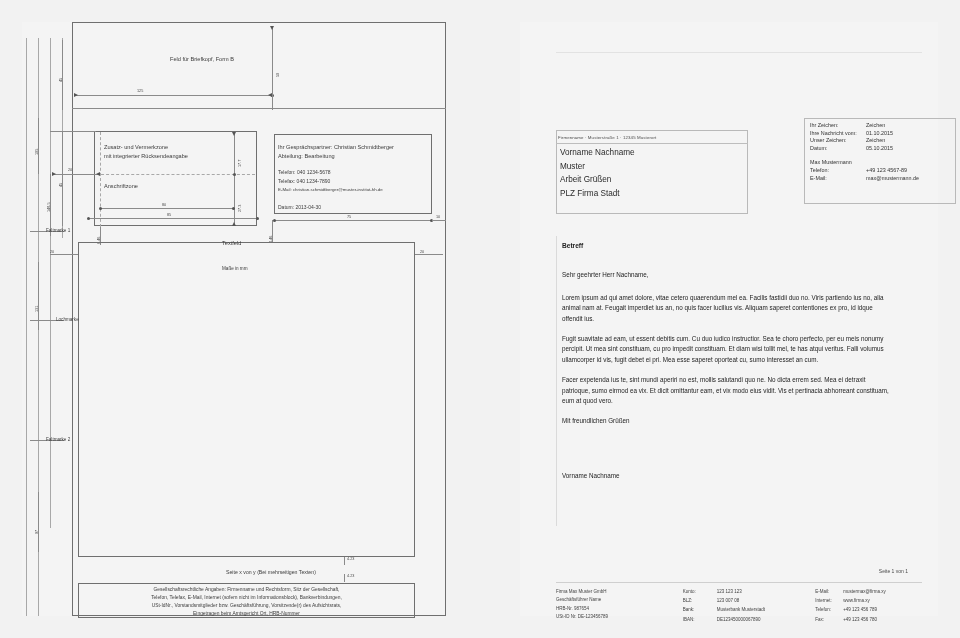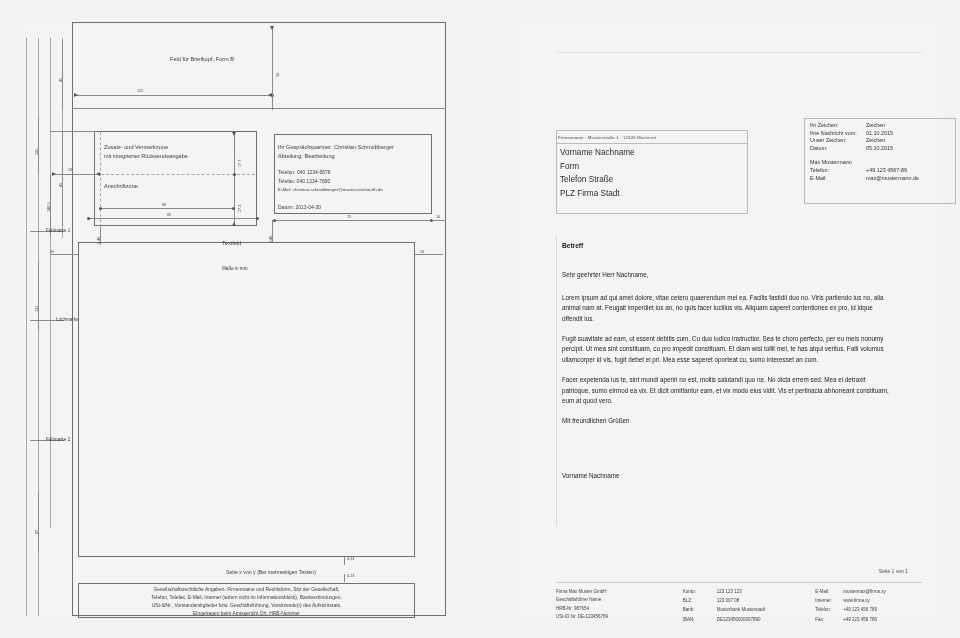--- a/index.html
+++ b/index.html
@@ -279,22 +279,22 @@
   <div class="letter">
 
     <div class="letter-top-rule"></div>
     <div class="bar-left"></div>
 
     <div class="addr-win"></div>
     <span class="sender-line">Firmenname · Musterstraße 1 · 12345 Musterort</span>
     <div class="sender-rule"></div>
     <div class="addr-block">
       <div>Vorname Nachname</div>
-      <div>Form</div>
-      <div>Telefon Straße</div>
+      <div>Muster</div>
+      <div>Arbeit Grüßen</div>
       <div>PLZ Firma Stadt</div>
     </div>
 
     <div class="info-box"></div>
     <table class="info-tbl">
       <tbody>
           <tr>
         <td class="k">Ihr Zeichen:</td>
         <td>Zeichen</td>
       </tr>

